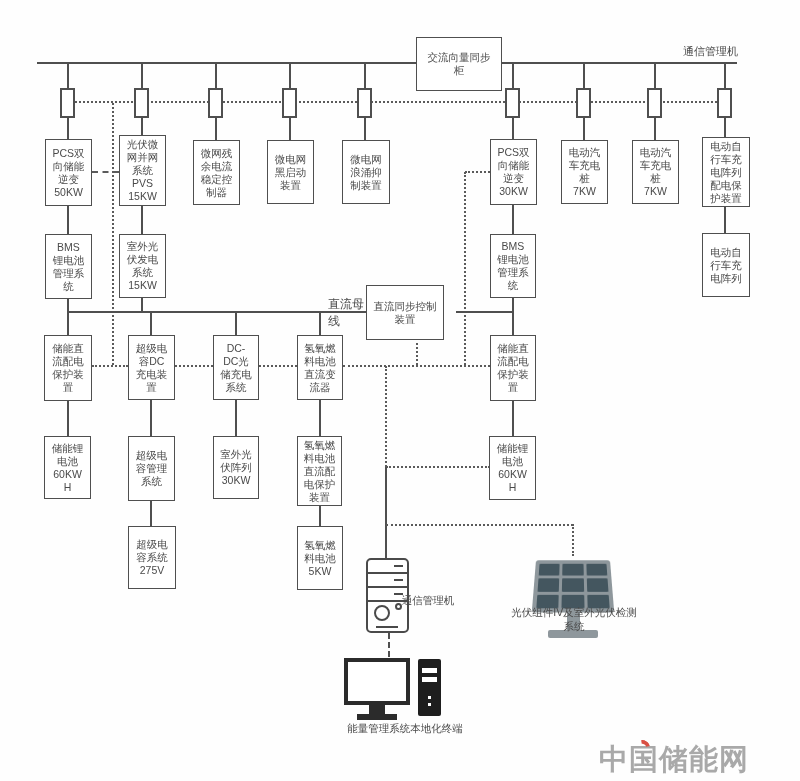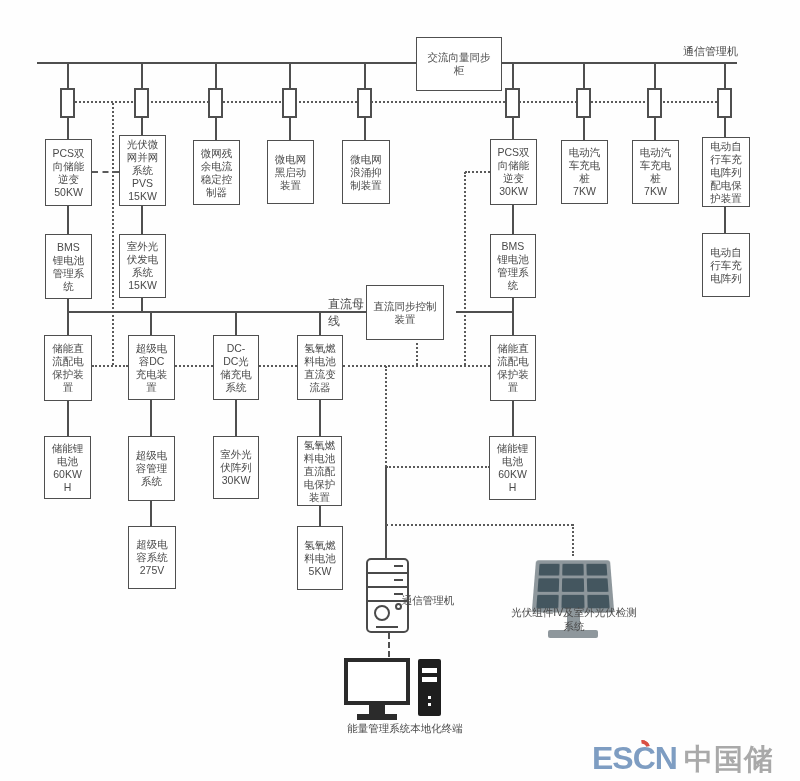--- a/index.html
+++ b/index.html
@@ -278,18 +278,17 @@
         <i></i>
         <i></i>
     </div>
     <div class="pole"></div>
     <div class="pbase"></div>
   </div>
   <div class="mlabel" style="left:508px;top:606px;width:132px">光伏组件IV及室外光伏检测
 系统</div>
 
   <div class="logo">
-    <span class="escn">ESCN</span>
     <span class="red-arc"></span>
     <span class="site">中国储能网</span>
   </div>
 
 </div>
 
 </body></html>

